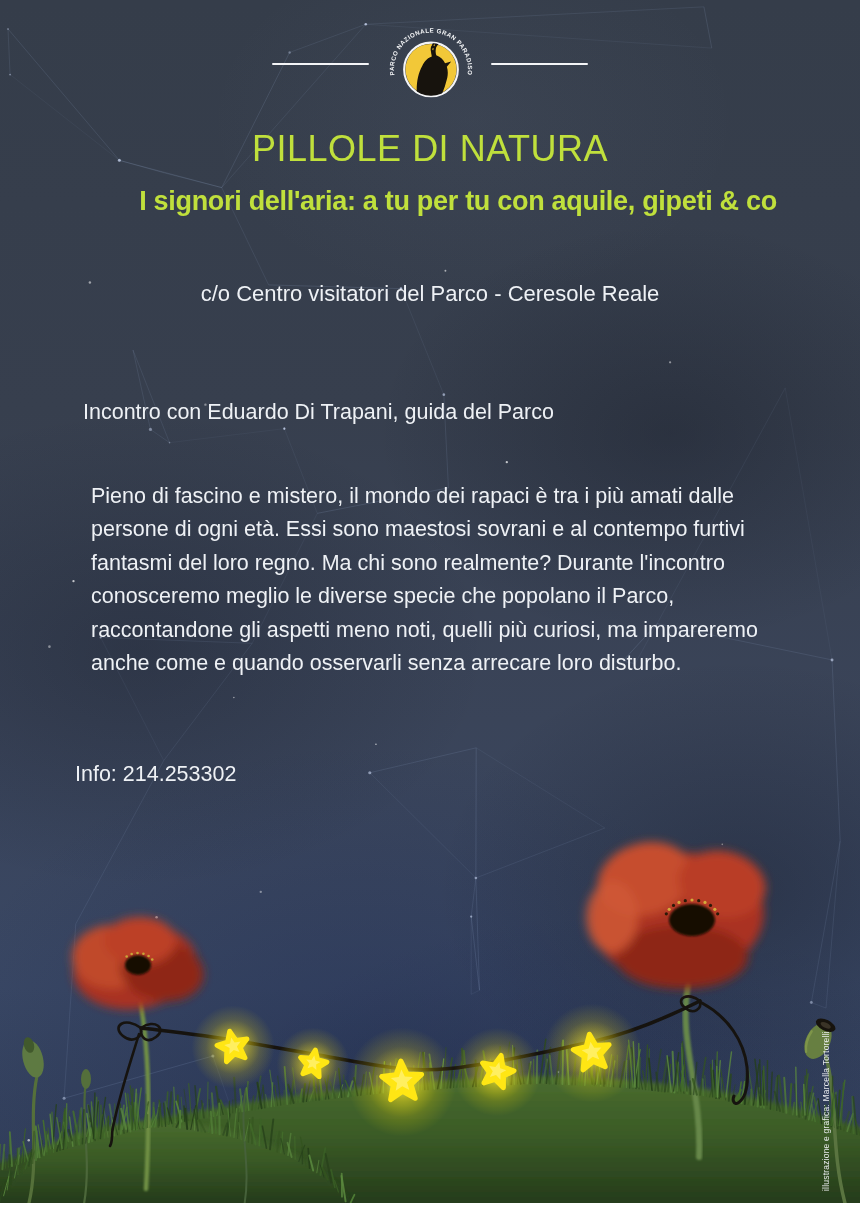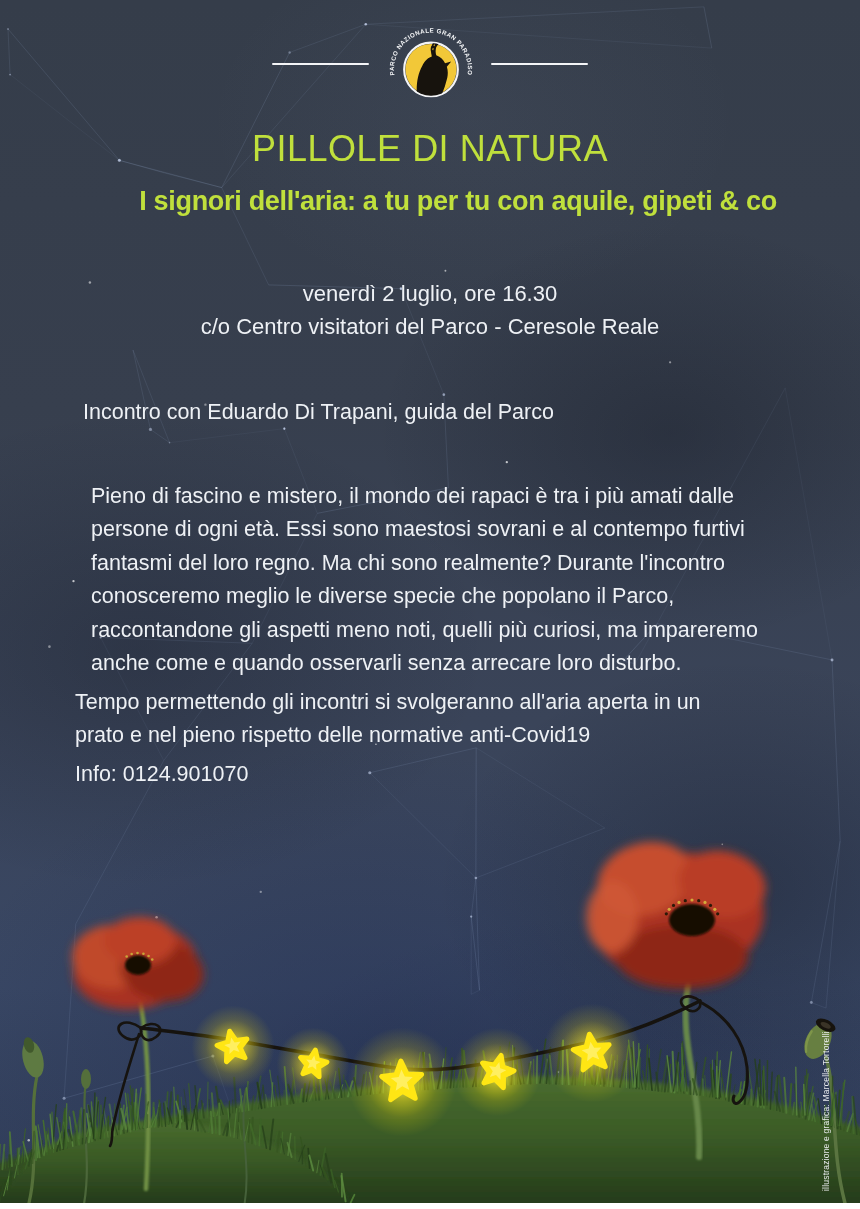--- a/index.html
+++ b/index.html
@@ -185,34 +185,31 @@
       <text font-size="7" font-weight="bold" letter-spacing=".55" fill="#f4f5f7">
         <textPath href="#logoArc" startOffset="50%" text-anchor="middle">PARCO NAZIONALE GRAN PARADISO</textPath>
       </text>
     </svg>
   </header>
 
   <h1 class="txt title">PILLOLE DI NATURA</h1>
   <h2 class="txt subtitle">I signori dell'aria: a tu per tu con aquile, gipeti &amp; co</h2>
 
   <div class="txt when">
-    <div>venerdì 2 luglio, ore 16.30</div>
     <div>c/o Centro visitatori del Parco - Ceresole Reale</div>
   </div>
 
   <p class="txt speaker">Incontro con Eduardo Di Trapani, guida del Parco</p>
   <p class="txt body-par">Pieno di fascino e mistero, il mondo dei rapaci è tra i più amati dalle
 persone di ogni età. Essi sono maestosi sovrani e al contempo furtivi
 fantasmi del loro regno. Ma chi sono realmente? Durante l'incontro
 conosceremo meglio le diverse specie che popolano il Parco,
 raccontandone gli aspetti meno noti, quelli più curiosi, ma impareremo
 anche come e quando osservarli senza arrecare loro disturbo.</p>
-  <p class="txt covid-par">Tempo permettendo gli incontri si svolgeranno all'aria aperta in un
-prato e nel pieno rispetto delle normative anti-Covid19</p>
-  <p class="txt info">Info: 0124.901070</p>
+  <p class="txt info">Info: 214.253302</p>
 
   <svg class="scene" viewBox="0 0 860 420">
     <defs>
       <radialGradient id="glow">
         <stop offset="0" stop-color="#fff9a8" stop-opacity=".95"></stop>
         <stop offset=".3" stop-color="#ffe91e" stop-opacity=".6"></stop>
         <stop offset=".65" stop-color="#ffe400" stop-opacity=".2"></stop>
         <stop offset="1" stop-color="#ffe400" stop-opacity="0"></stop>
       </radialGradient>
       <linearGradient id="gGrass" x1="0" y1="0" x2="0" y2="1">

